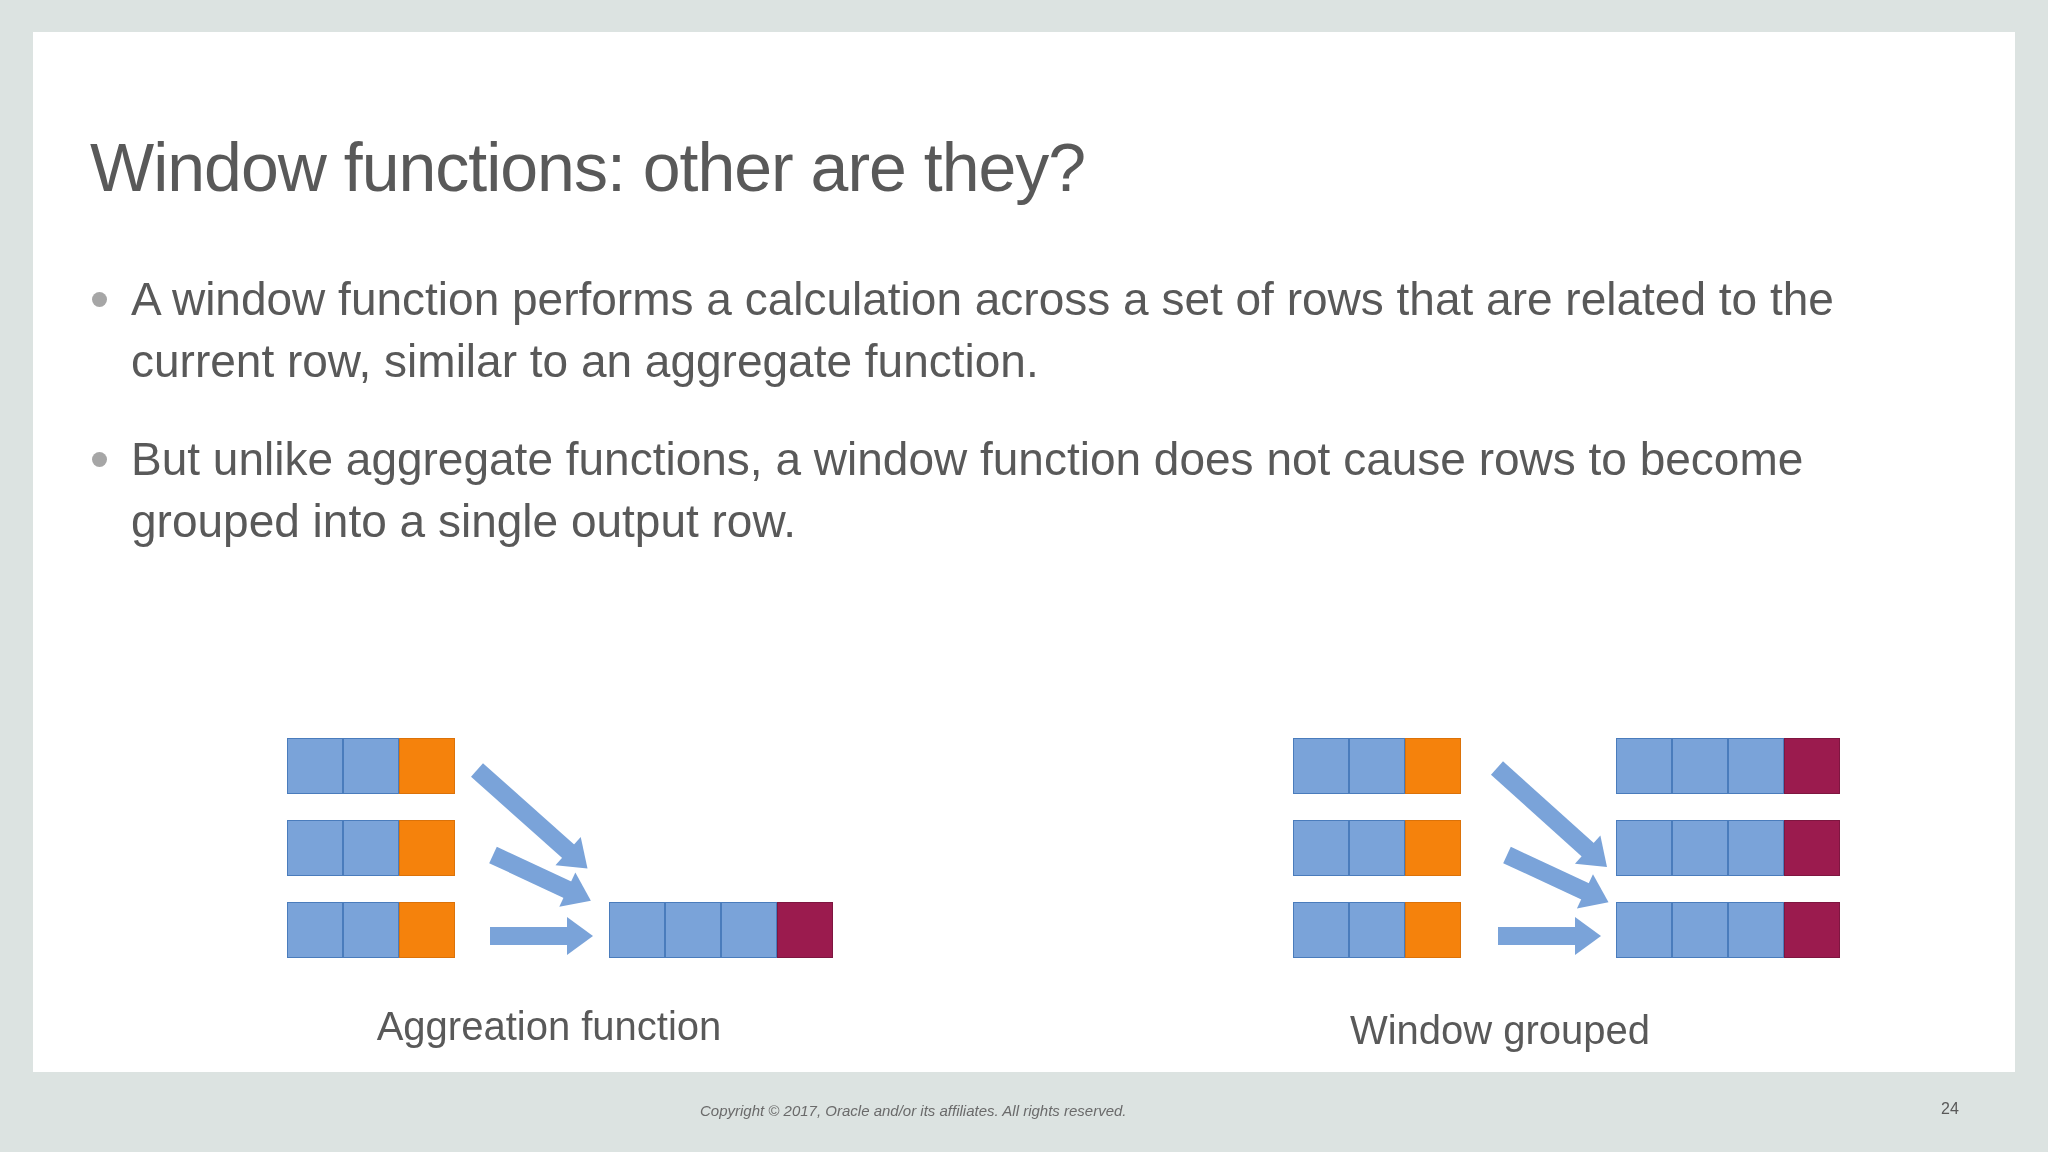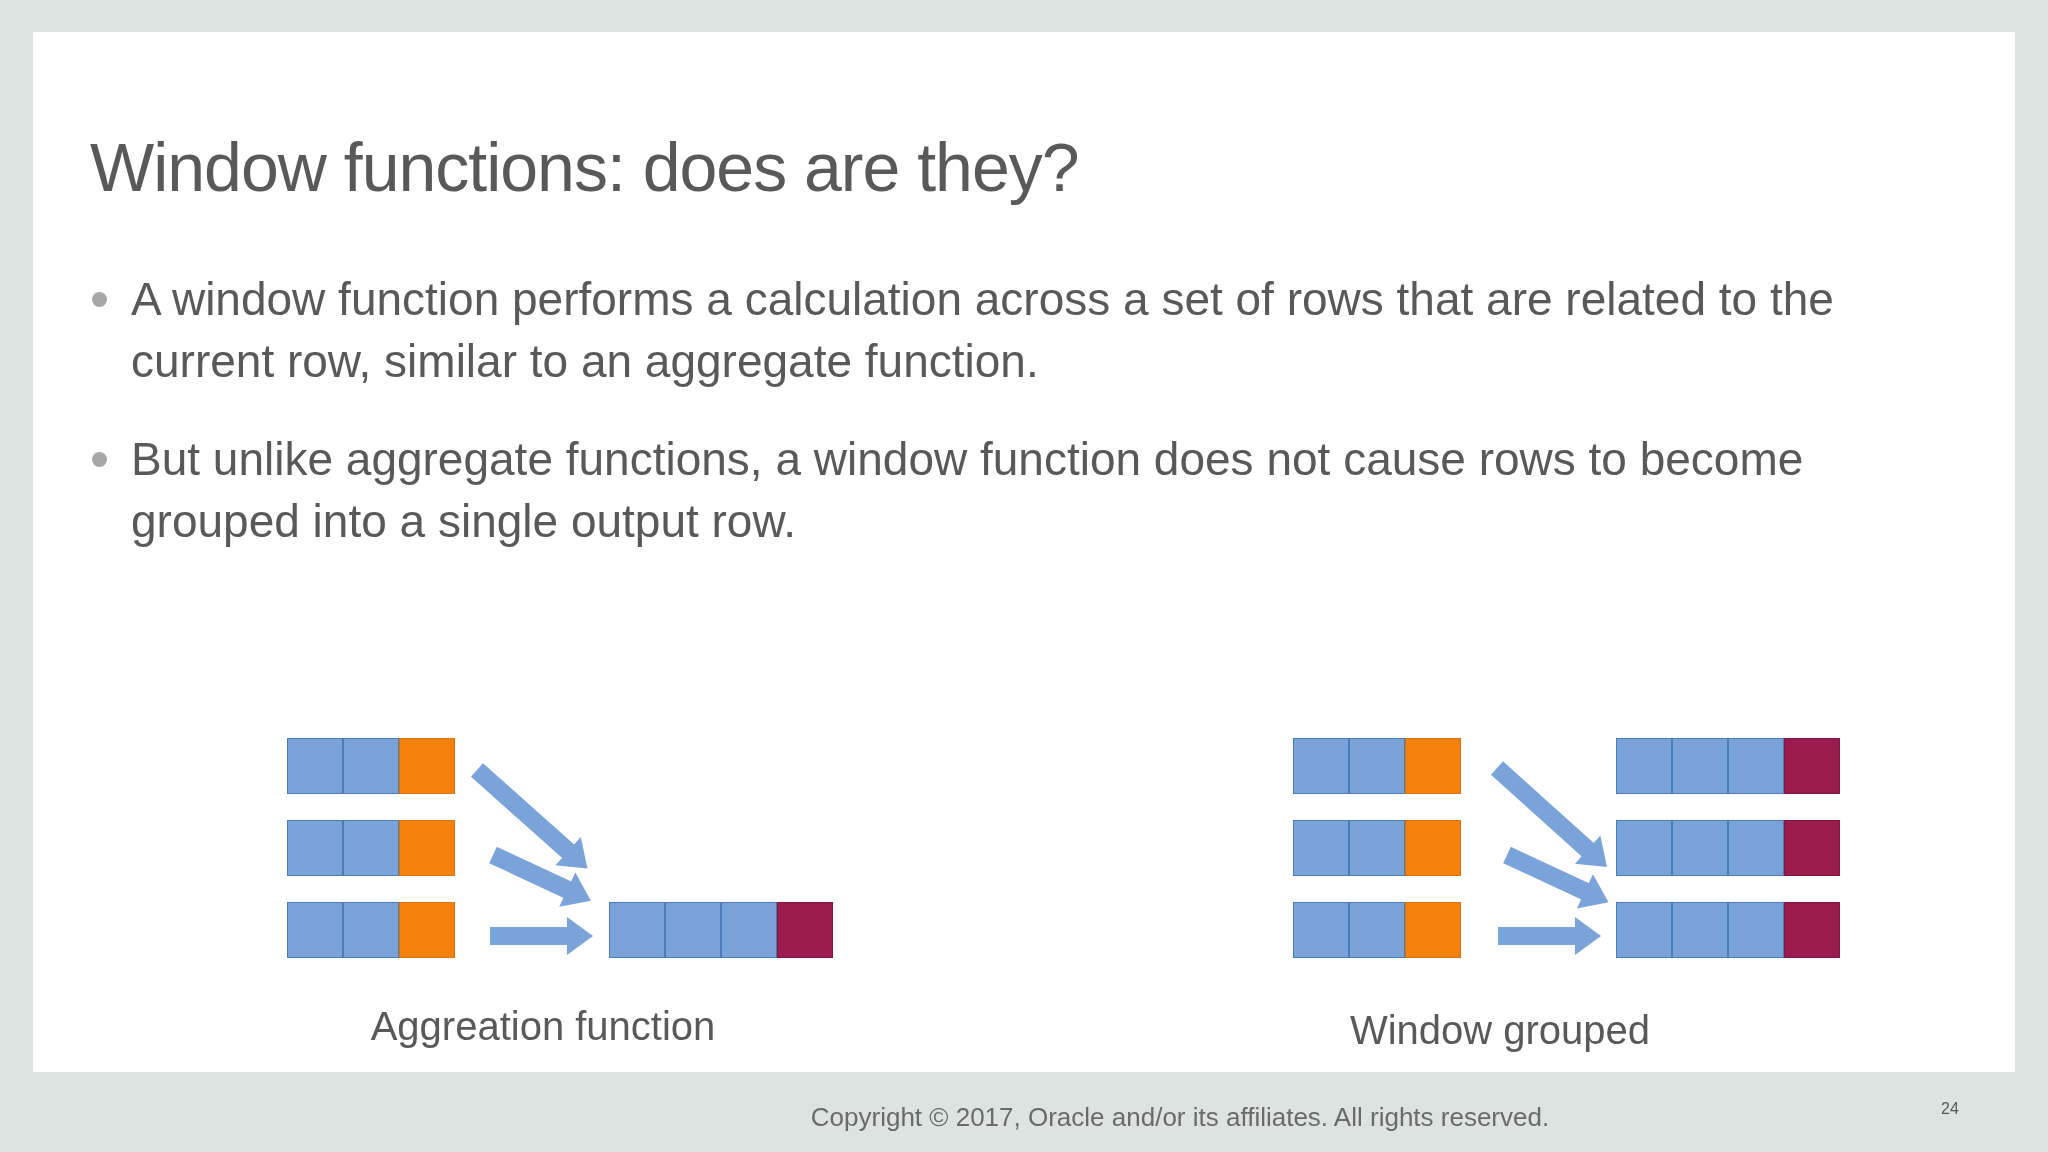--- a/index.html
+++ b/index.html
@@ -45,33 +45,33 @@
 
   .diagram-label { position:absolute; width:520px; text-align:center; font-size:40px;
                    color:var(--text,#595959); }
 
   
   .oracle-box { position:absolute; left:89px; top:1052px; width:273px; height:100px;
                 background:var(--oracle_red,#E21B12); z-index:5;
                 display:flex; align-items:center; justify-content:center; }
   .oracle-word { color:#ffffff; font-size:40px; font-weight:700; letter-spacing:3px; }
   .oracle-reg { color:#ffffff; font-size:13px; vertical-align:super; }
-  .copyright { position:absolute; left:700px; top:1102px; width:960px; text-align:center;
-               font-size:26px; color:#6A6A6A; }
+  .copyright { position:absolute; left:700px; top:1102px; width:960px; text-align:left;
+               font-size:15px; color:#6A6A6A;font-style:italic; }
   .page-number { position:absolute; left:1928px; top:1100px; width:44px; text-align:center;
                  font-size:16px; color:var(--text,#595959); }
 </style>
 </head>
 <body>
 
 <div id="canvas">
 
   <div class="slide">
 
-    <div class="title">Window functions: does are they?</div>
+    <div class="title">Window functions: other are they?</div>
 
 
     <ul class="bullets">
       <li class="bullet">
         <span class="dot"></span>
         <span class="btext">A window function performs a calculation across a set of rows that are related to the current row, similar to an aggregate function.</span>
       </li>
       <li class="bullet">
         <span class="dot"></span>
         <span class="btext">But unlike aggregate functions, a window function does not cause rows to become grouped into a single output row.</span>
@@ -110,21 +110,21 @@
       </div>
     <div class="arrow" style="left:460px; top:823px; width:108px; transform:rotate(25deg);">
         <span class="shaft"></span>
         <span class="head"></span>
       </div>
     <div class="arrow" style="left:457px; top:904px; width:103px;">
         <span class="shaft"></span>
         <span class="head"></span>
       </div>
 
-    <div class="diagram-label" style="left:250px; top:972px;">Aggreation function</div>
+    <div class="diagram-label" style="left:256px; top:972px;">Aggreation function</div>
 
     <div class="rows" style="left:1260px; top:706px;">
         <div class="cell-row">
           <div class="cell" style="background: rgb(122, 163, 217); border-color: rgb(74, 124, 188);"></div>
           <div class="cell" style="background: rgb(122, 163, 217); border-color: rgb(74, 124, 188);"></div>
           <div class="cell" style="background: rgb(245, 130, 12); border-color: rgb(219, 114, 9);"></div>
         </div>
         <div class="cell-row">
           <div class="cell" style="background: rgb(122, 163, 217); border-color: rgb(74, 124, 188);"></div>
           <div class="cell" style="background: rgb(122, 163, 217); border-color: rgb(74, 124, 188);"></div>

